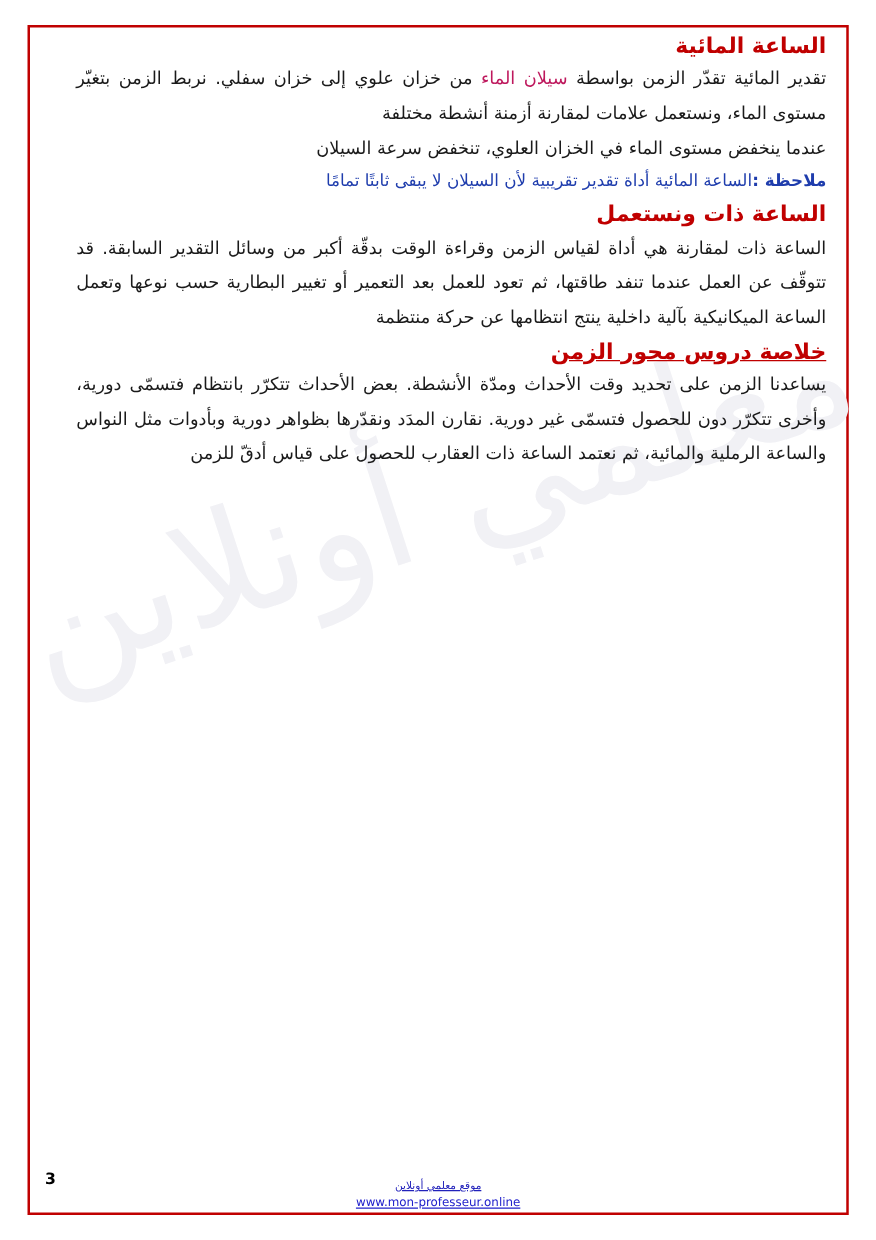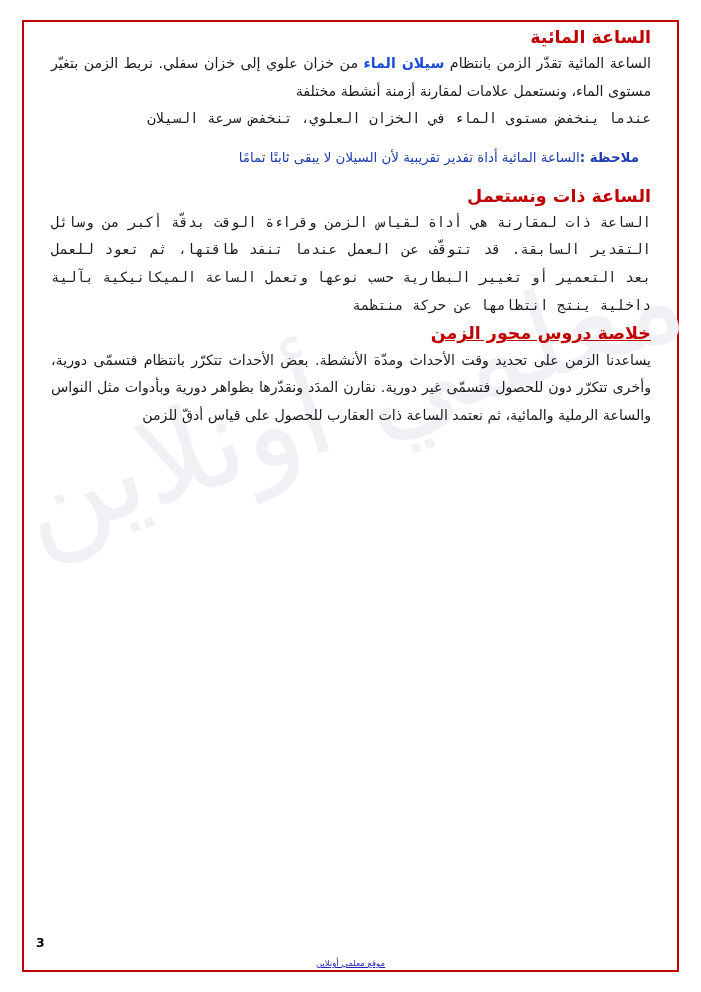--- a/index.html
+++ b/index.html
@@ -42,21 +42,21 @@
     margin-top: 330px;
     font-size: 120px;
     color: #f1f1f5;
     font-family: "DejaVu Sans", "Liberation Sans", sans-serif;
     white-space: nowrap;
     transform: rotate(-18deg);
     letter-spacing: 2px;
   }
   .content {
     position: absolute;
-    left: 51px;
+    left: 61px;
     top: 24px;
     width: 600px;
     z-index: 2;
     direction: rtl;
     text-align: right;
   }
   h2.section-title {
     color: #c00000;
     font-size: 17.5px;
     font-weight: bold;
@@ -69,30 +69,30 @@
 
   p.body-text {
     color: #1a1a1a;
     font-size: 14.2px;
     line-height: 1.95;
     margin: 0;
     text-align: justify;
     text-align-last: right;
   }
   .p-gap-1 { margin-top: 16px; }
-  .p-gap-2 { margin-top: 17px; font-family: Liberation Mono, monospace; }
+  .p-gap-2 { margin-top: 17px; }
   .p-gap-3 { margin-top: 17px; }
 
-  .emph { font-weight: bold; color: #1d4ed8; }
+  .emph { font-weight: normal; color: #be185d; }
 
   p.note-text {
     color: #1f3dad;
     font-size: 13.4px;
     line-height: 1.95;
-    margin: 12px;
+    margin: 0;
     text-align: justify;
     text-align-last: right;
   }
   .note-gap-1 { margin-top: 21px; }
   .note-gap-2 { margin-top: 21px; }
   .note-label { font-weight: bold; }
 
   .page-number {
     position: absolute;
     left: 36px;
@@ -134,36 +134,37 @@
   <div class="page-border"></div>
 
   <div class="watermark">
     <div class="watermark-text">معلمي أونلاين</div>
   </div>
 
   <div class="content">
 
     <h2 class="section-title sec-1-title">الساعة المائية</h2>
 
-    <p class="body-text p-gap-1"><span>الساعة المائية تقدّر الزمن بانتظام </span><span class="emph">سيلان الماء</span><span> من خزان علوي إلى خزان سفلي. نربط الزمن بتغيّر مستوى الماء، ونستعمل علامات لمقارنة أزمنة أنشطة مختلفة</span></p>
+    <p class="body-text p-gap-1"><span>تقدير المائية تقدّر الزمن بواسطة </span><span class="emph">سيلان الماء</span><span> من خزان علوي إلى خزان سفلي. نربط الزمن بتغيّر مستوى الماء، ونستعمل علامات لمقارنة أزمنة أنشطة مختلفة</span></p>
 
     <p class="body-text p-gap-2">عندما ينخفض مستوى الماء في الخزان العلوي، تنخفض سرعة السيلان</p>
 
     <p class="note-text note-gap-1"><span class="note-label">ملاحظة :</span><span>الساعة المائية أداة تقدير تقريبية لأن السيلان لا يبقى ثابتًا تمامًا</span></p>
 
     <h2 class="section-title sec-2-title">الساعة ذات ونستعمل</h2>
 
     <p class="body-text p-gap-2">الساعة ذات لمقارنة هي أداة لقياس الزمن وقراءة الوقت بدقّة أكبر من وسائل التقدير السابقة. قد تتوقّف عن العمل عندما تنفد طاقتها، ثم تعود للعمل بعد التعمير أو تغيير البطارية حسب نوعها وتعمل الساعة الميكانيكية بآلية داخلية ينتج انتظامها عن حركة منتظمة</p>
 
 
     <h2 class="section-title sec-3-title">خلاصة دروس محور الزمن</h2>
 
     <p class="body-text p-gap-3">يساعدنا الزمن على تحديد وقت الأحداث ومدّة الأنشطة. بعض الأحداث تتكرّر بانتظام فتسمّى دورية، وأخرى تتكرّر دون للحصول فتسمّى غير دورية. نقارن المدَد ونقدّرها بظواهر دورية وبأدوات مثل النواس والساعة الرملية والمائية، ثم نعتمد الساعة ذات العقارب للحصول على قياس أدقّ للزمن</p>
 
   </div>
 
   <div class="page-number">3</div>
 
   <div class="footer">
     <div class="footer-line-ar">موقع معلمي أونلاين</div>
+    <div class="footer-line-url">www.mon-professeur.online</div>
   </div>
 
 </div>
 
 </body></html>

